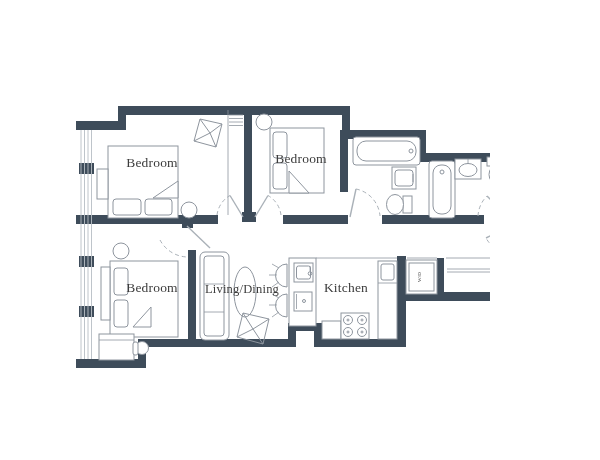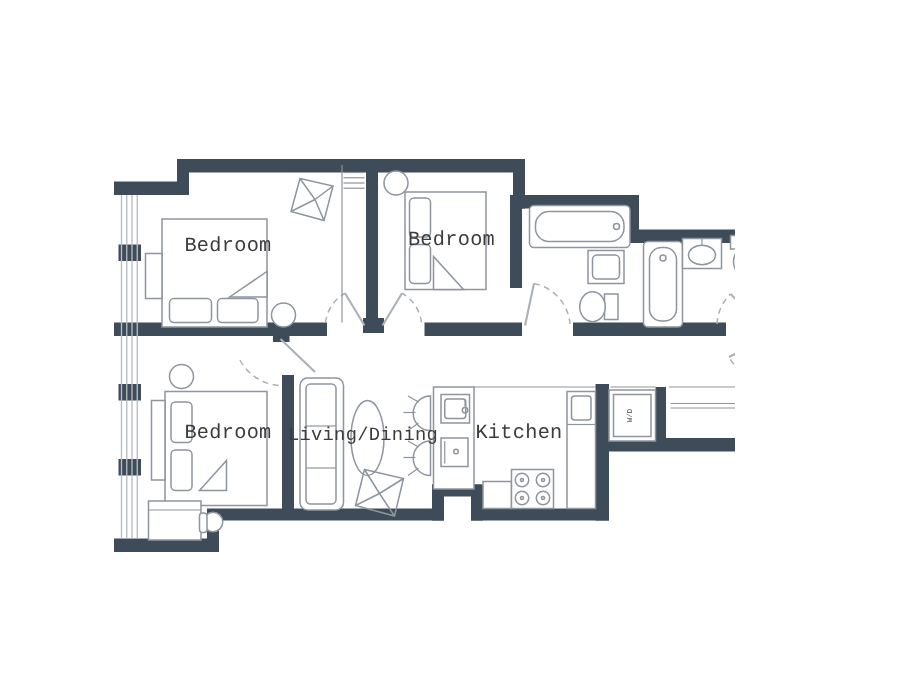--- a/index.html
+++ b/index.html
@@ -1,17 +1,17 @@
 <!DOCTYPE html>
 <html style="--wall: #3e4c5a; --furniture: #8e959e; --door: #aab1b8; --window: #b7bdc4; --text: #3c3c3c;"><head>
 <meta charset="utf-8">
 <style>
   html,body{margin:0;padding:0;background:#ffffff;}
   #stage{position:relative;width:490px;height:460px;background:#ffffff;overflow:hidden;
-         font-family:Liberation Mono, monospace;}
+         font-family:Liberation Serif, serif;}
   svg{display:block;}
   .wall{fill:var(--wall,#3e4c5a);stroke:none;}
   .furn{fill:#ffffff;stroke:var(--furniture,#8e959e);stroke-width:1;}
   .furnn{fill:none;stroke:var(--furniture,#8e959e);stroke-width:1;}
   .thin{fill:none;stroke:var(--furniture,#8e959e);stroke-width:0.8;}
   .winline{fill:none;stroke:var(--window,#b7bdc4);stroke-width:0.9;}
   .doorleaf{fill:none;stroke:var(--door,#a9b0b7);stroke-width:1.4;}
   .doorarc{fill:none;stroke:var(--door,#b2b8bf);stroke-width:1;stroke-dasharray:4 3;}
   .roomlabel{fill:var(--text,#3c3c3c);font-size:13.5px;letter-spacing:.2px;}
   .roomlabel.small{font-size:12.5px;}

